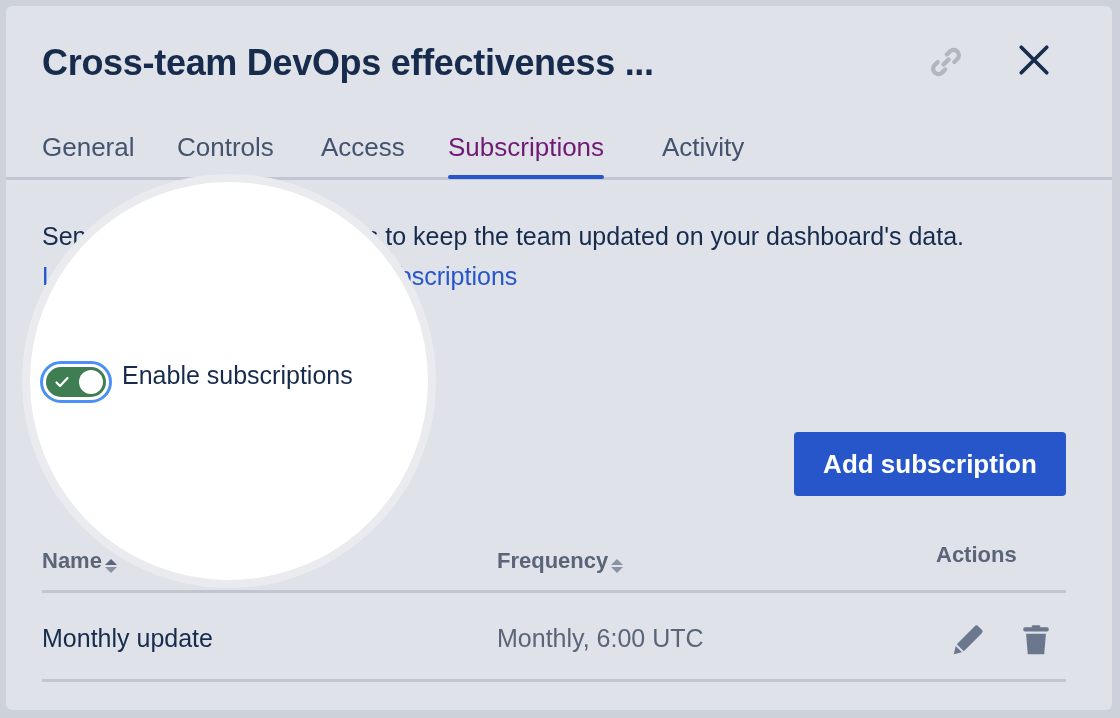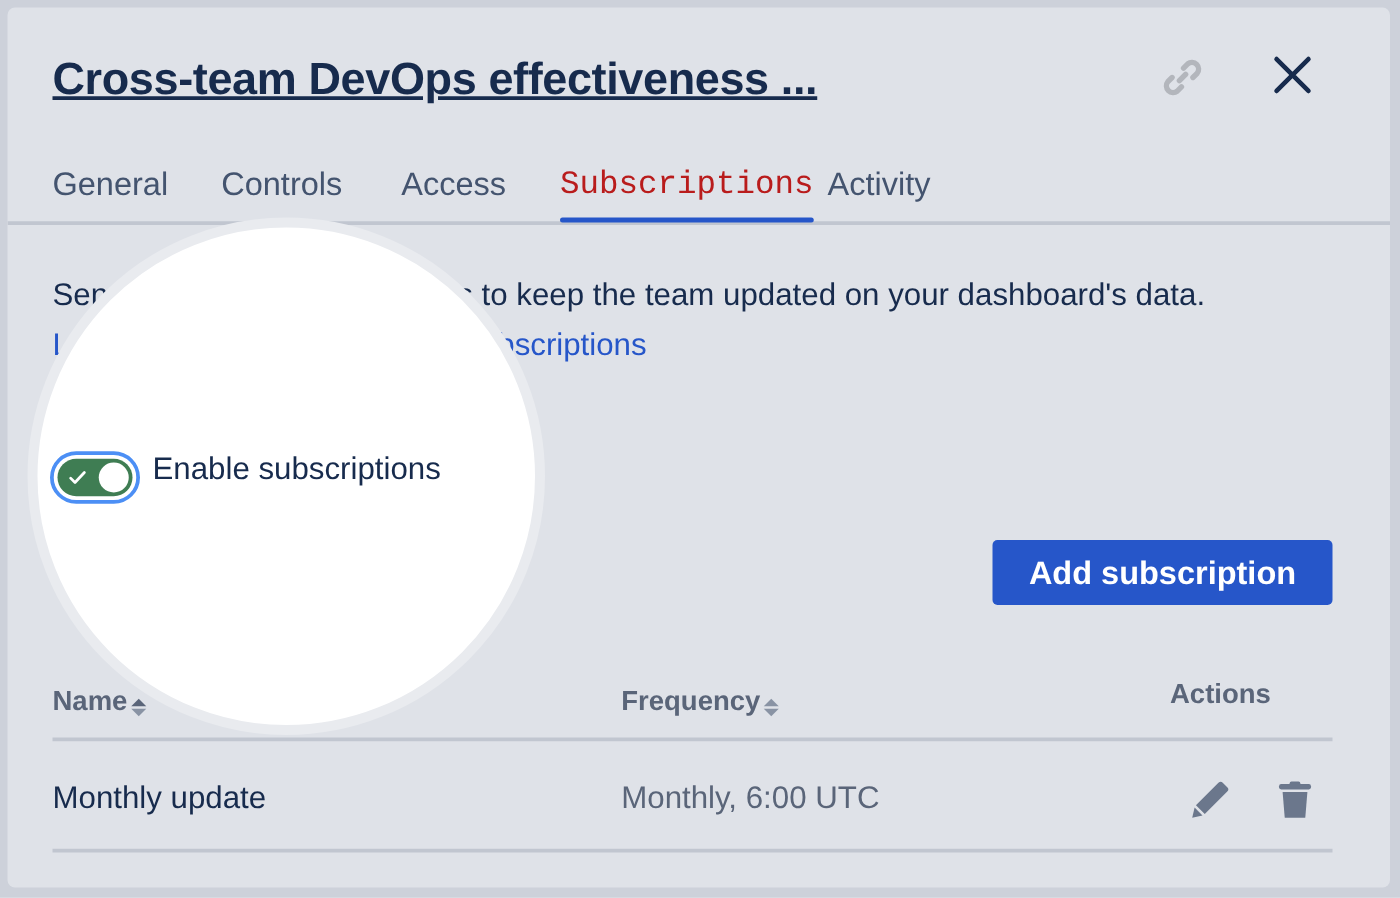--- a/index.html
+++ b/index.html
@@ -18,21 +18,20 @@
     overflow: hidden;
   }
   .title {
     position: absolute;
     left: 36px; top: 36px;
     font-size: 36px;
     font-weight: 700;
     color: #172b4d;
     letter-spacing: -0.3px;
     white-space: nowrap;
-    text-decoration: underline;
   }
   .link-btn {
     position: absolute;
     left: 918px; top: 34px;
     width: 44px; height: 44px;
     display: flex; align-items: center; justify-content: center;
     cursor: pointer;
   }
   .close-btn {
     position: absolute;
@@ -50,21 +49,21 @@
   }
   .tab {
     position: absolute;
     top: 4px;
     font-size: 26px;
     color: #44546f;
     white-space: nowrap;
     cursor: pointer;
     padding-bottom: 12px;
   }
-  .tab.active { color: #b91c1c; font-family: Liberation Mono, monospace; }
+  .tab.active { color: #701a75; }
   .tab.active::after {
     content: "";
     position: absolute;
     left: 0; right: 0; bottom: -4px;
     height: 4px;
     background: #2656c9;
     border-radius: 2px;
   }
   .desc {
     position: absolute;
@@ -117,21 +116,21 @@
     border-radius: 50%;
   }
   .toggle-label {
     margin-left: 10px;
     font-size: 25px;
     color: #172b4d;
   }
   .add-btn {
     position: absolute;
     left: 788px; top: 426px;
-    width: 272px; height: 52px;
+    width: 272px; height: 64px;
     background: #2656c9;
     color: #ffffff;
     border: none;
     border-radius: 4px;
     font-family: "Liberation Sans", sans-serif;
     font-size: 26px;
     font-weight: 700;
     cursor: pointer;
   }
   .table {

